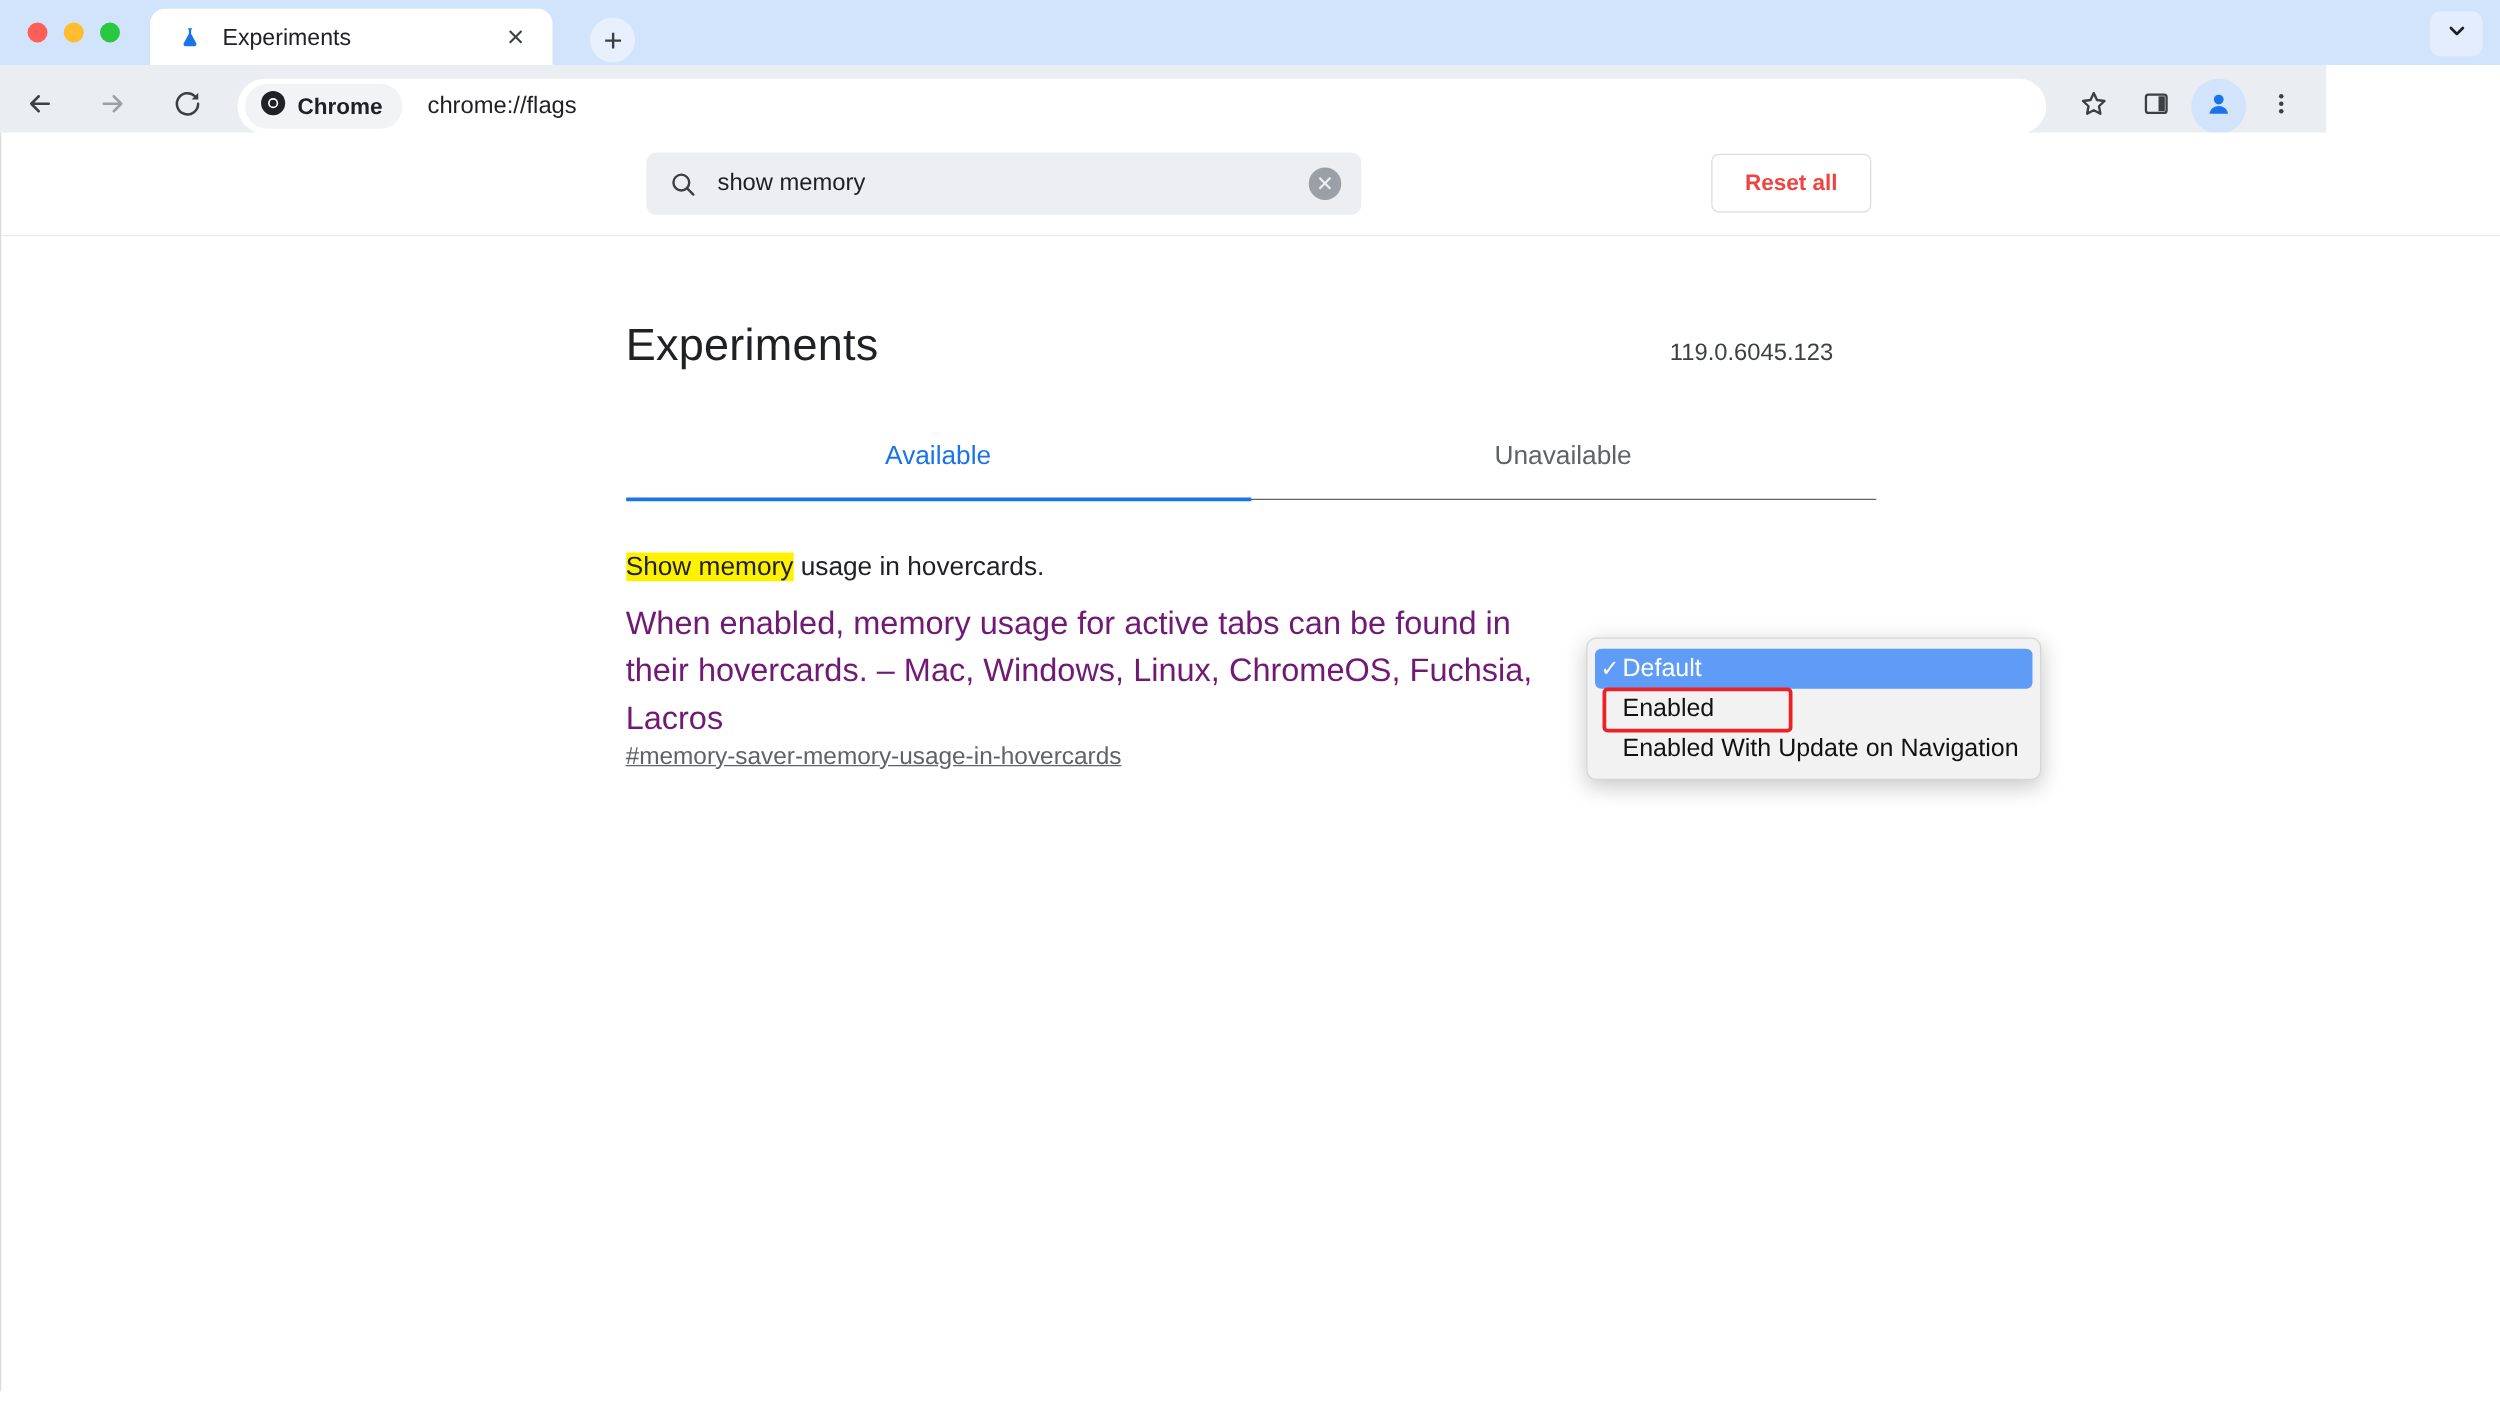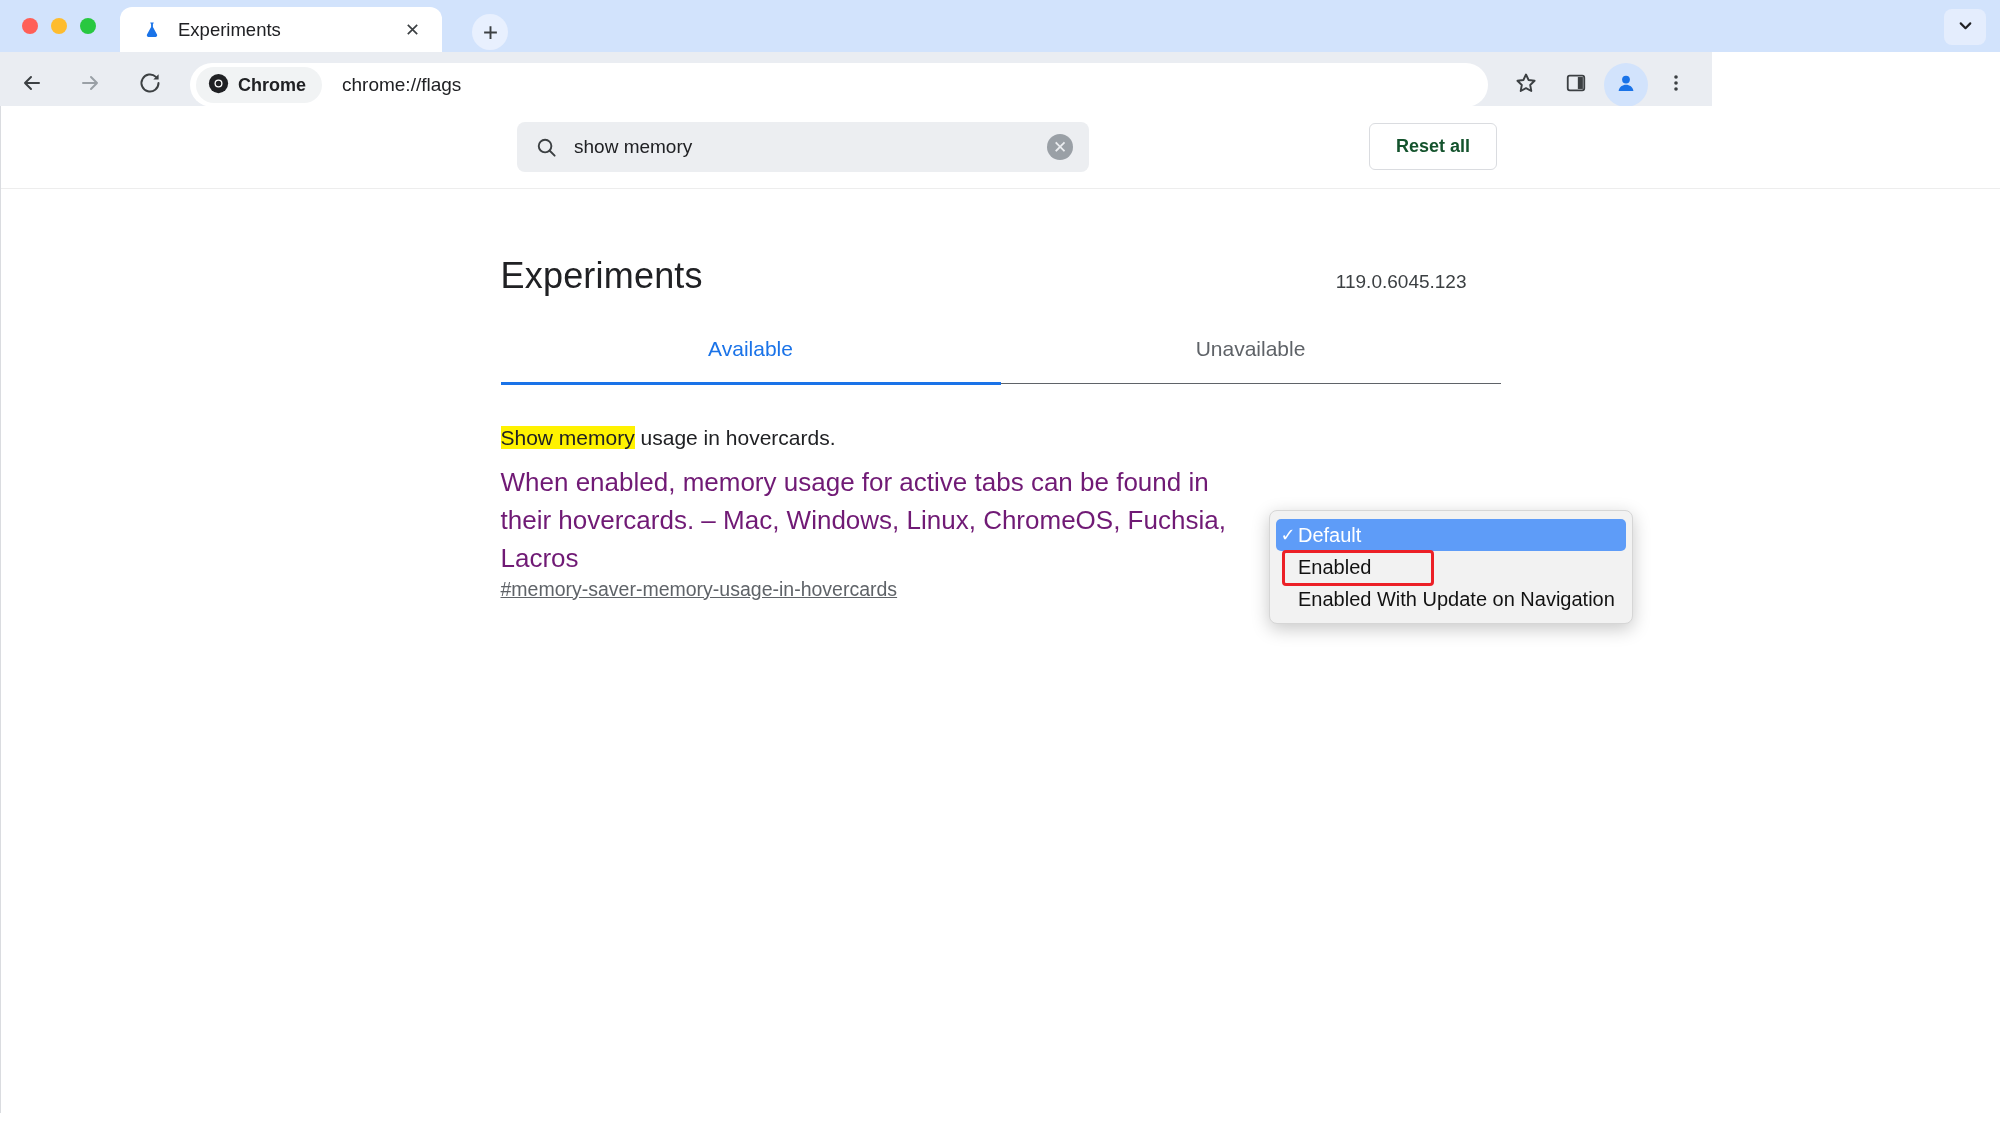--- a/index.html
+++ b/index.html
@@ -48,21 +48,21 @@
   }
   .tabsearch {
     position: absolute; top: 9px; right: 14px;
     width: 42px; height: 36px; border-radius: 8px;
     background: #e4edfd;
     display: flex; align-items: center; justify-content: center;
   }
 
   
   .toolbar {
-    position: absolute; top: 52px; left: 0; width: 1712px; height: 66px;
+    position: absolute; top: 52px; left: 0; width: 1861px; height: 66px;
     background: #eaedf2;
     display: flex; align-items: center;
   }
   .navbtn {
     width: 44px; height: 44px; border-radius: 50%;
     display: flex; align-items: center; justify-content: center;
     color: #3c4043; flex: none;
   }
   .navbtn.back { margin-left: 10px; }
   .navbtn.fwd { margin-left: 14px; color: #9aa0a6; }
@@ -121,37 +121,37 @@
   }
   .search-clear {
     margin-right: 16px; width: 26px; height: 26px; border-radius: 50%;
     background: #9aa0a6; color: #eceef1;
     display: flex; align-items: center; justify-content: center;
     font-size: 17px; line-height: 1;
   }
   .reset-all {
     position: absolute; left: 1368px; top: 17px;
     padding: 12px 26px;
-    background: #fff; color: #14532d;
+    background: #fff; color: #ef4444;
     border: 1px solid #dadce0; border-radius: 6px;
     font-size: 18px; font-weight: 600;
     font-family: "Liberation Sans", sans-serif;
   }
 
   .container { position: relative; width: 1000px; margin: 0 auto; padding-top: 0; }
 
   .title-row {
     display: flex; align-items: baseline; justify-content: space-between;
     padding-top: 66px;
   }
   .exp-title { font-size: 36px; font-weight: 400; color: #202124; letter-spacing: .2px; }
   .exp-version { font-size: 19px; color: #3c4043; margin-right: 34px; }
 
   .tabs {
-    display: flex; margin-top: 40px;
+    display: flex; margin-top: 56px;
     border-bottom: 1px solid #5f6368;
   }
   .tabitem {
     flex: 1; text-align: center; padding-bottom: 22px;
     font-size: 21px; color: #5f6368; position: relative;
   }
   .tabitem.active { color: #1a73e8; }
   .tabitem.active::after {
     content: ""; position: absolute; left: 0; right: 0; bottom: -2px;
     height: 3px; background: #1a73e8;

